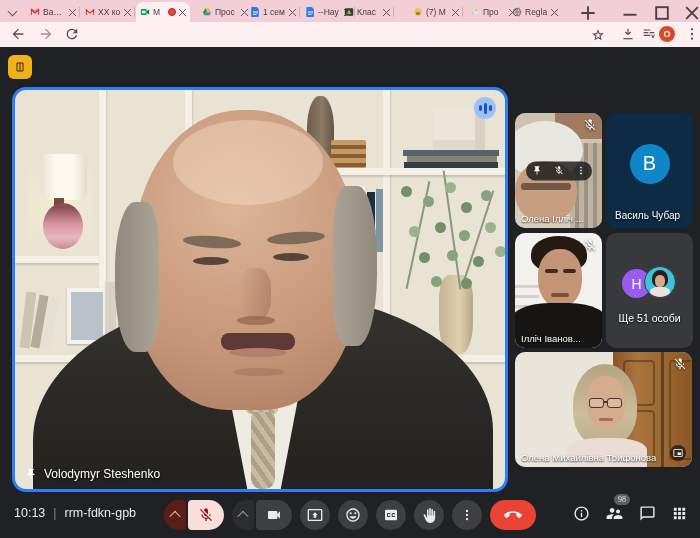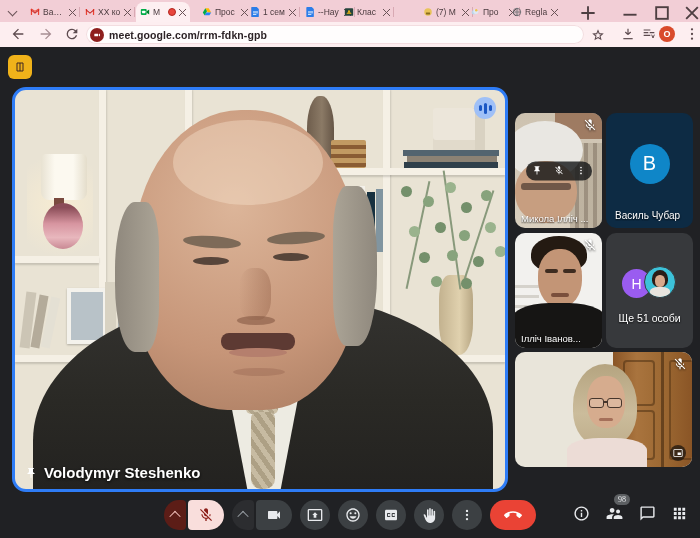--- a/index.html
+++ b/index.html
@@ -35,21 +35,21 @@
              display:flex;align-items:center;justify-content:center;}
   
   .main-tile{position:absolute;left:12px;top:40px;width:496px;height:405px;border-radius:14px;
              border:3px solid #2e7cf6;box-sizing:border-box;overflow:hidden;background:#e9e3d4;}
   .scene{position:absolute;inset:0;}
   .divv{position:absolute;width:7px;top:0;bottom:0;background:#f5f0e5;box-shadow:1px 0 2px rgba(0,0,0,.12);}
   .shelf{position:absolute;height:7px;background:#f5f0e5;box-shadow:0 2px 2px rgba(0,0,0,.15);}
   .art{position:absolute;}
   
   .name-chip{position:absolute;left:10px;bottom:8px;display:flex;align-items:center;gap:7px;color:#fff;
-             font-size:15px;font-weight:bold;text-shadow:0 1px 3px rgba(0,0,0,.9);z-index:5;}
+             font-size:12px;font-weight:normal;text-shadow:0 1px 3px rgba(0,0,0,.9);z-index:5;}
   .sound-ind{position:absolute;right:9px;top:7px;width:22px;height:22px;border-radius:50%;background:#9fc0f7;
              display:flex;align-items:center;justify-content:center;gap:2px;z-index:5;}
   .sound-ind i{display:block;width:3px;background:#1b57c4;border-radius:2px;}
   
   .tile{position:absolute;border-radius:10px;overflow:hidden;background:#3a3d40;}
   .tile-label{position:absolute;left:6px;right:4px;bottom:4px;font-size:9.5px;color:#fff;
               text-shadow:0 1px 2px rgba(0,0,0,.9);white-space:nowrap;overflow:hidden;z-index:6;}
   .mic-off-badge{position:absolute;top:5px;right:5px;width:14px;height:14px;color:#fff;z-index:6;
                  filter:drop-shadow(0 1px 1px rgba(0,0,0,.7));}
   .hover-pill{position:absolute;left:50%;top:50%;transform:translate(-50%,-50%);width:66px;height:19px;
@@ -171,21 +171,21 @@
             <rect x="2" y="3" width="20" height="18" rx="2" fill="#25453c"></rect>
             <circle cx="12" cy="10" r="2.4" fill="#f5ba15"></circle>
             <path d="M6 16c1-2.5 4-3.5 6-3.5s5 1 6 3.5z" fill="#f5ba15"></path>
           </svg>
         </span>
       <span class="tab-label">Клас</span>
       <span class="x-icon"></span>
         <span class="sep"></span>
     </div>
 
-    <div class="tab" style="left:419px">
+    <div class="tab" style="left:409px">
       <span class="favicon">
           <svg width="10" height="10" viewBox="0 0 24 24">
             <circle cx="12" cy="12" r="9" fill="#e8c35a"></circle>
             <rect x="7" y="13" width="10" height="5" rx="1" fill="#8a6d1f"></rect>
           </svg>
         </span>
       <span class="tab-label">(7) М</span>
       <span class="x-icon"></span>
         <span class="sep"></span>
     </div>
@@ -232,28 +232,20 @@
     <svg class="nav-ic" style="left:10px" viewBox="0 0 24 24">
         <path d="M20 11H7.8l5.6-5.6L12 4l-8 8 8 8 1.4-1.4L7.8 13H20v-2z" fill="#5d4b4f"></path>
       </svg>
     <svg class="nav-ic" style="left:38px" viewBox="0 0 24 24">
         <path d="M4 13h12.2l-5.6 5.6L12 20l8-8-8-8-1.4 1.4L16.2 11H4v2z" fill="#a78e93"></path>
       </svg>
     <svg class="nav-ic" style="left:64px" viewBox="0 0 24 24">
         <path d="M17.65 6.35A7.95 7.95 0 0 0 12 4a8 8 0 1 0 7.73 10h-2.08A6 6 0 1 1 12 6c1.66 0 3.14.69 4.22 1.78L13 11h7V4l-2.35 2.35z" fill="#5d4b4f"></path>
       </svg>
 
-    <div class="omnibox">
-      <span class="cam-badge">
-          <svg width="8" height="8" viewBox="0 0 24 24">
-            <path d="M15 8v8H5a1 1 0 0 1-1-1V9a1 1 0 0 1 1-1h10zm2 2.5l4-3v9l-4-3v-3z" fill="#fff"></path>
-          </svg>
-        </span>
-      <span class="url-text">meet.google.com/rrm-fdkn-gpb</span>
-    </div>
 
     <svg class="tool-right" style="left:590px" viewBox="0 0 24 24">
         <path d="M12 17.27l4.15 2.51-1.1-4.72 3.67-3.18-4.83-.41L12 7l-1.89 4.47-4.83.41 3.67 3.18-1.1 4.72L12 17.27z" fill="none" stroke="#5d4b4f" stroke-width="1.6"></path>
       </svg>
     <svg class="tool-right" style="left:620px" viewBox="0 0 24 24">
         <path d="M12 4v9m0 0l-4-4m4 4l4-4" stroke="#5d4b4f" stroke-width="1.8" fill="none"></path>
         <path d="M5 19h14" stroke="#5d4b4f" stroke-width="1.8"></path>
       </svg>
     <svg class="tool-right" style="left:641px" viewBox="0 0 24 24">
         <path d="M4 6h10M4 10h7M13 10h7M4 14h10" stroke="#5d4b4f" stroke-width="1.7"></path>
@@ -376,21 +368,21 @@
           </svg>
         <svg width="10" height="10" viewBox="0 0 24 24">
             <path fill="#fff" d="M19 11h-1.7c0 .74-.16 1.43-.43 2.05l1.23 1.23c.56-.98.9-2.09.9-3.28zm-4.02.17c0-.06.02-.11.02-.17V5c0-1.66-1.34-3-3-3S9 3.34 9 5v.18l5.98 5.99zM4.27 3L3 4.27l6.01 6.01V11c0 1.66 1.33 3 2.99 3 .22 0 .44-.03.65-.08l1.66 1.66c-.71.33-1.5.52-2.31.52-2.76 0-5.3-2.1-5.3-5.1H5c0 3.41 2.72 6.23 6 6.72V21h2v-3.28c.91-.13 1.77-.45 2.54-.9L19.73 21 21 19.73 4.27 3z"></path>
           </svg>
         <svg width="10" height="10" viewBox="0 0 24 24">
             <circle cx="12" cy="5" r="2" fill="#fff"></circle>
             <circle cx="12" cy="12" r="2" fill="#fff"></circle>
             <circle cx="12" cy="19" r="2" fill="#fff"></circle>
           </svg>
       </div>
-      <div class="tile-label">Микола Ілліч ...</div>
+      <div class="tile-label">Олена Ілліч ...</div>
     </div>
 
     <div class="tile" style="left:606px;top:66px;width:87px;height:115px;background:#0d2b44;">
       <div class="big-avatar" style="width:40px;height:40px;background:#0f86c8;font-size:20px;">В</div>
       <div class="tile-label" style="font-size:10px;left:9px;bottom:7px;">Василь Чубар</div>
     </div>
 
     <div class="tile" style="left:515px;top:186px;width:87px;height:115px;">
       <div class="art" style="inset:0;background:#f2f1ee;">
         <div class="art" style="left:0;top:52px;width:24px;height:3px;background:#d5d2cb;"></div>
@@ -436,23 +428,29 @@
         <div class="art" style="left:52px;top:86px;width:80px;height:30px;border-radius:40% 40% 0 0;background:#ecdcd6;"></div>
       </div>
       <svg class="mic-off-badge" viewBox="0 0 24 24">
           <path fill="currentColor" d="M19 11h-1.7c0 .74-.16 1.43-.43 2.05l1.23 1.23c.56-.98.9-2.09.9-3.28zm-4.02.17c0-.06.02-.11.02-.17V5c0-1.66-1.34-3-3-3S9 3.34 9 5v.18l5.98 5.99zM4.27 3L3 4.27l6.01 6.01V11c0 1.66 1.33 3 2.99 3 .22 0 .44-.03.65-.08l1.66 1.66c-.71.33-1.5.52-2.31.52-2.76 0-5.3-2.1-5.3-5.1H5c0 3.41 2.72 6.23 6 6.72V21h2v-3.28c.91-.13 1.77-.45 2.54-.9L19.73 21 21 19.73 4.27 3z"></path>
         </svg>
       <div class="pip-badge">
           <svg width="10" height="10" viewBox="0 0 24 24">
             <path fill="#fff" d="M21 3H3c-1.1 0-2 .9-2 2v14c0 1.1.9 2 2 2h18c1.1 0 2-.9 2-2V5c0-1.1-.9-2-2-2zm0 16H3V5h18v14zM11 11h8v6h-8z"></path>
           </svg>
         </div>
+      <div class="tile-label">Олена Михайлівна Трифонова</div>
     </div>
 
     <div class="bottombar">
+      <div class="time-code">
+        <span>10:13</span>
+        <span class="tc-sep">|</span>
+        <span>rrm-fdkn-gpb</span>
+      </div>
 
       <div class="controls">
         <div class="split">
           <div class="seg l" style="background:#5c1d17;color:#f3c2bd;">
               <span class="chev-up"></span>
             </div>
           <div class="seg r" style="background:#f9dedc;">
             <svg width="16" height="16" viewBox="0 0 24 24">
                 <path fill="#8c1d18" d="M19 11h-1.7c0 .74-.16 1.43-.43 2.05l1.23 1.23c.56-.98.9-2.09.9-3.28zm-4.02.17c0-.06.02-.11.02-.17V5c0-1.66-1.34-3-3-3S9 3.34 9 5v.18l5.98 5.99zM4.27 3L3 4.27l6.01 6.01V11c0 1.66 1.33 3 2.99 3 .22 0 .44-.03.65-.08l1.66 1.66c-.71.33-1.5.52-2.31.52-2.76 0-5.3-2.1-5.3-5.1H5c0 3.41 2.72 6.23 6 6.72V21h2v-3.28c.91-.13 1.77-.45 2.54-.9L19.73 21 21 19.73 4.27 3z"></path>
               </svg>

